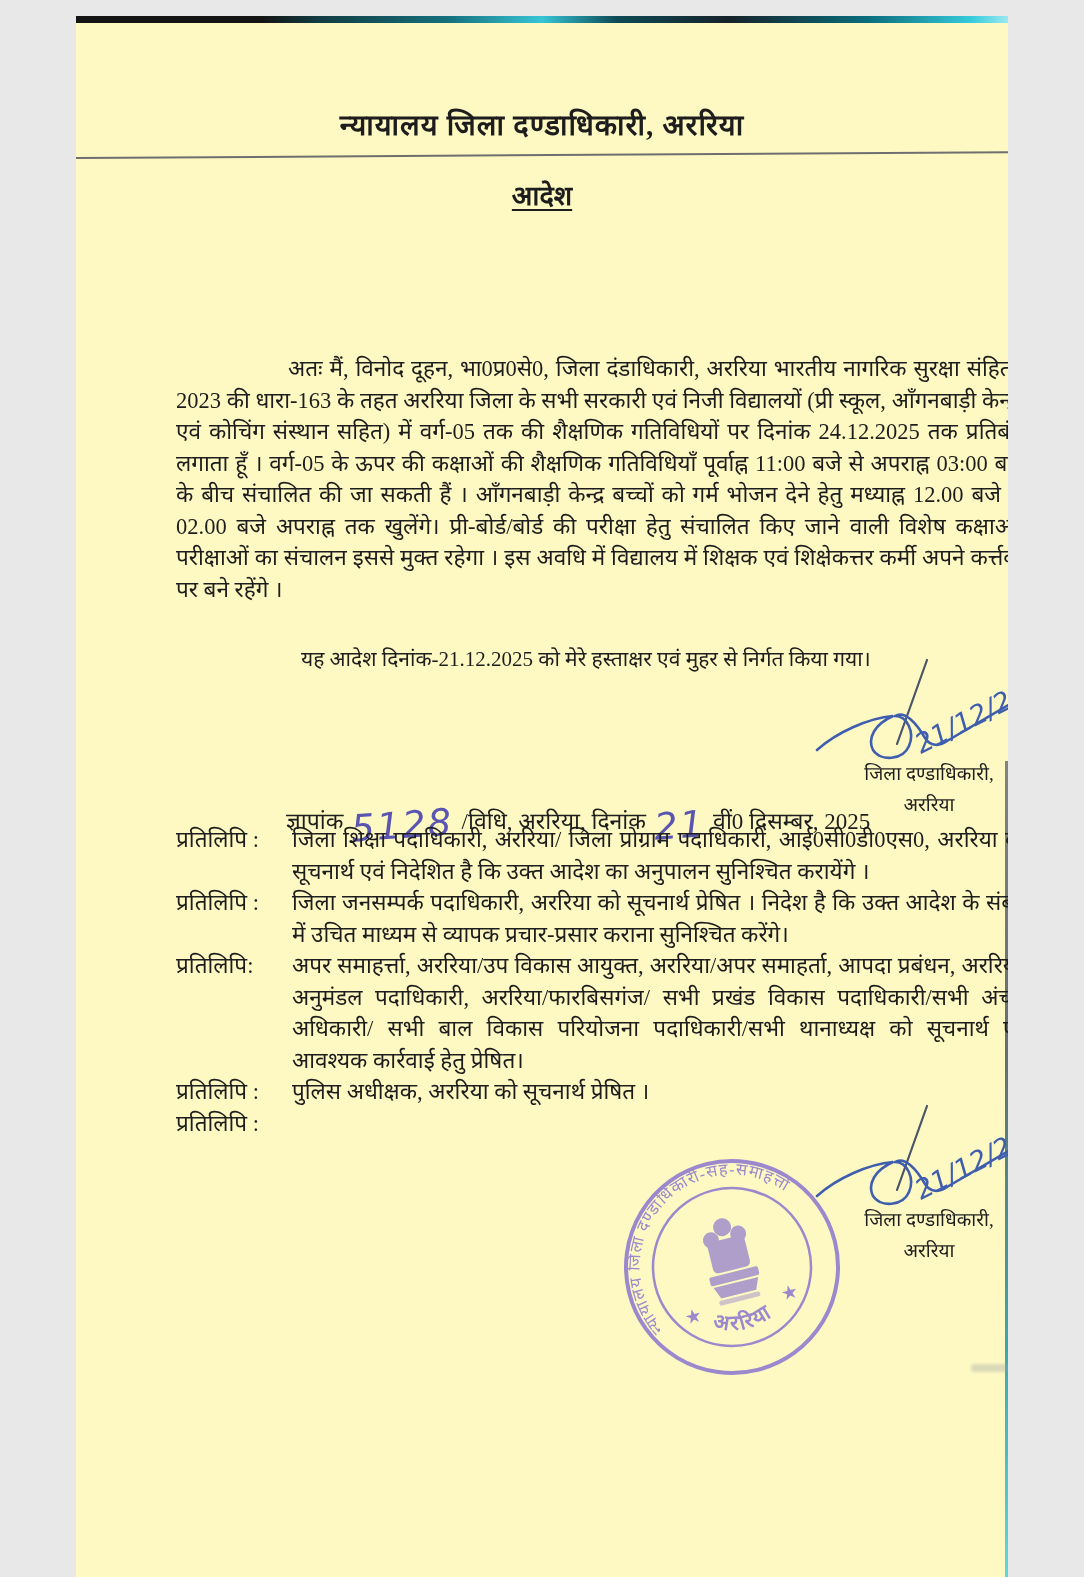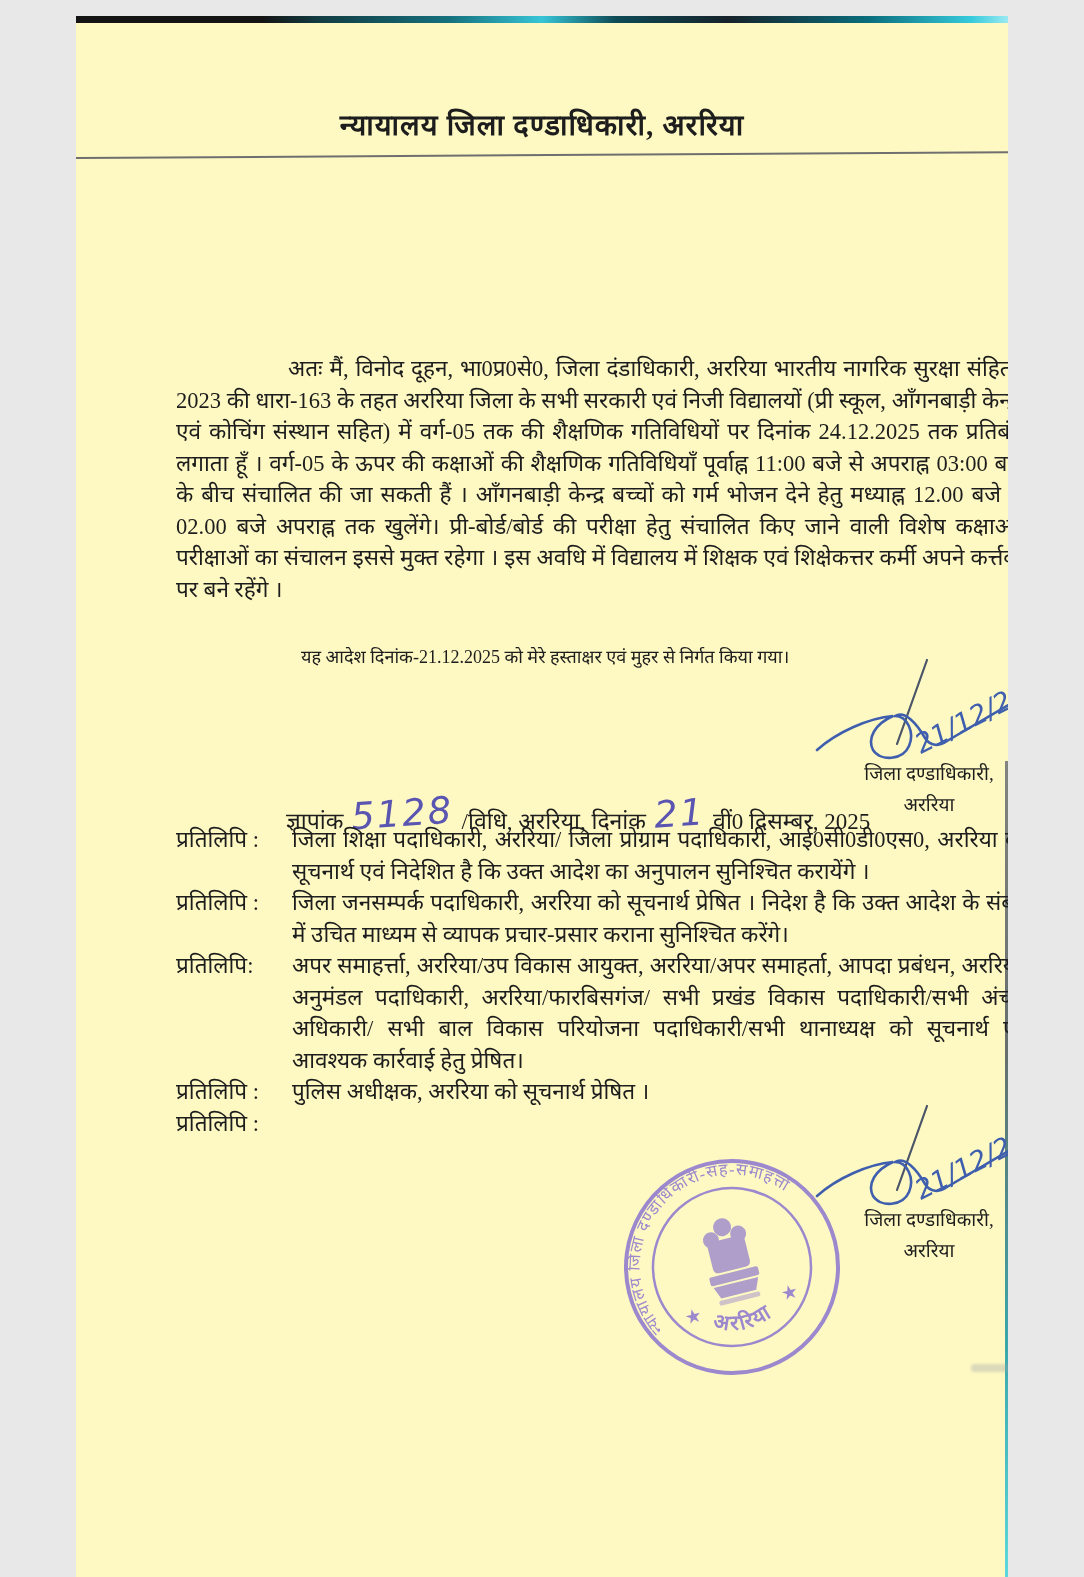--- a/index.html
+++ b/index.html
@@ -38,32 +38,32 @@
     text-decoration:underline;text-underline-offset:4px;
   }
   .body-para{
     position:absolute;left:100px;width:848px;
     font-size:22.5px;line-height:31.5px;text-align:justify;
   }
   .para-1{top:222px;text-indent:112px;}
   .para-2{top:337px;text-indent:112px;}
   .issue-line{
     position:absolute;left:100px;top:628px;width:848px;
-    font-size:18px;padding-left:125px;box-sizing:border-box;
+    font-size:21px;padding-left:125px;box-sizing:border-box;
   }
   .sig-block{
     position:absolute;width:250px;text-align:center;
   }
   .sig-1{left:728px;top:642px;}
   .sig-2{left:728px;top:1088px;}
   .sig-art{display:block;margin:0 auto -8px auto;}
   .sig-title{font-size:19px;line-height:31px;}
   .memo-line{
     position:absolute;left:210px;top:788px;width:760px;
-    font-size:23px;display:flex;align-items:flex-start;white-space:nowrap;
+    font-size:23px;display:flex;align-items:flex-end;white-space:nowrap;
   }
   .hand-number{
     font-family:"DejaVu Sans","Liberation Sans",sans-serif;
     font-style:italic;color:#5b55b2;font-size:37px;line-height:20px;
     display:inline-block;transform:rotate(-4deg);
     margin:0 8px;letter-spacing:2px;
   }
   .copies{
     position:absolute;left:100px;top:808px;width:852px;
     font-size:22.5px;line-height:31.5px;
@@ -84,20 +84,21 @@
 </head>
 <body>
 
 <div class="sheet">
 
   <div class="scan-top-strip"></div>
   <div class="scan-right-strip"></div>
 
   <div class="doc-header">न्यायालय जिला दण्डाधिकारी, अररिया</div>
   <div class="header-rule"></div>
+  <div class="order-heading">आदेश</div>
 
 
   <div class="body-para para-2"><span>अतः </span><span class="bold">मैं, विनोद दूहन, भा0प्र0से0, जिला दंडाधिकारी, अररिया</span><span> भारतीय नागरिक सुरक्षा संहिता, 2023 की धारा-163 के तहत अररिया जिला के सभी सरकारी एवं निजी विद्यालयों (प्री स्कूल, आँगनबाड़ी केन्द्रों एवं कोचिंग संस्थान सहित) में वर्ग-05 तक की शैक्षणिक गतिविधियों पर दिनांक 24.12.2025 तक प्रतिबंध लगाता हूँ । वर्ग-05 के ऊपर की कक्षाओं की शैक्षणिक गतिविधियाँ पूर्वाह्न 11:00 बजे से अपराह्न 03:00 बजे के बीच संचालित की जा सकती हैं । आँगनबाड़ी केन्द्र बच्चों को गर्म भोजन देने हेतु मध्याह्न 12.00 बजे से 02.00 बजे अपराह्न तक खुलेंगे। प्री-बोर्ड/बोर्ड की परीक्षा हेतु संचालित किए जाने वाली विशेष कक्षाओं/परीक्षाओं का संचालन इससे मुक्त रहेगा । इस अवधि में विद्यालय में शिक्षक एवं शिक्षेकत्तर कर्मी अपने कर्त्तव्य पर बने रहेंगे ।</span></div>
 
   <div class="issue-line">यह आदेश दिनांक-21.12.2025 को मेरे हस्ताक्षर एवं मुहर से निर्गत किया गया।</div>
 
   <div class="sig-block sig-1">
     <svg class="sig-art" width="240" height="108" viewBox="0 0 240 108">
       <path d="M118,2 L88,86" stroke="#4a5568" stroke-width="2.2" fill="none" stroke-linecap="round"></path>
       <path d="M8,92 C28,74 60,60 84,58 C66,66 58,80 64,92 C72,104 94,102 100,88 C106,74 98,58 86,58 C96,52 108,66 116,80 C121,88 130,89 138,83 L218,36 C226,32 228,37 220,44" stroke="#3f5fae" stroke-width="2.6" fill="none" stroke-linecap="round"></path>

